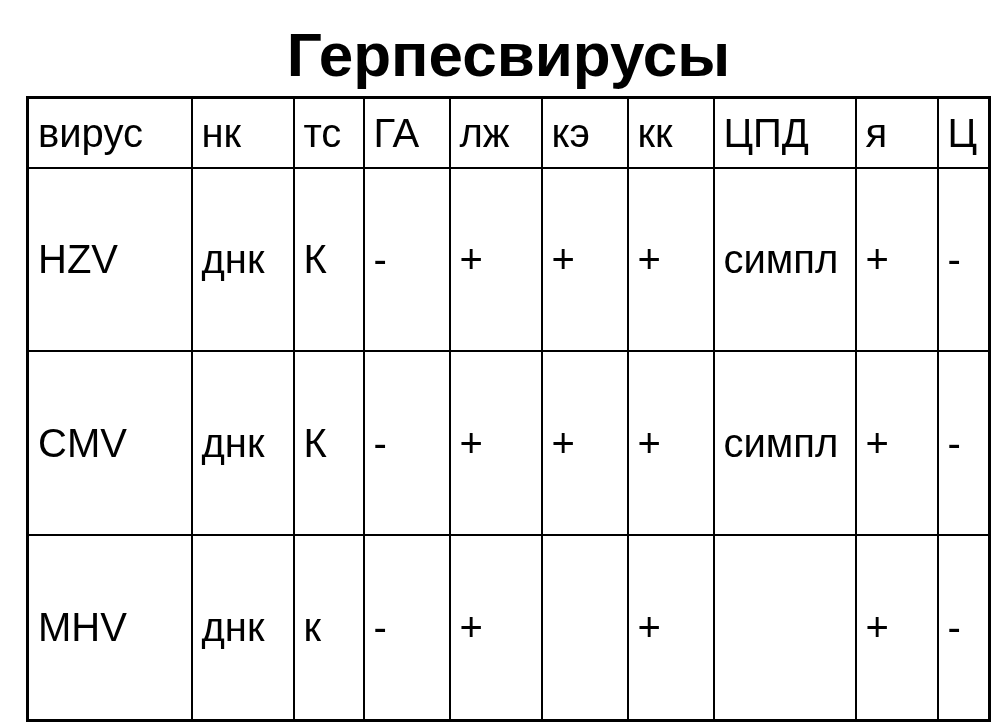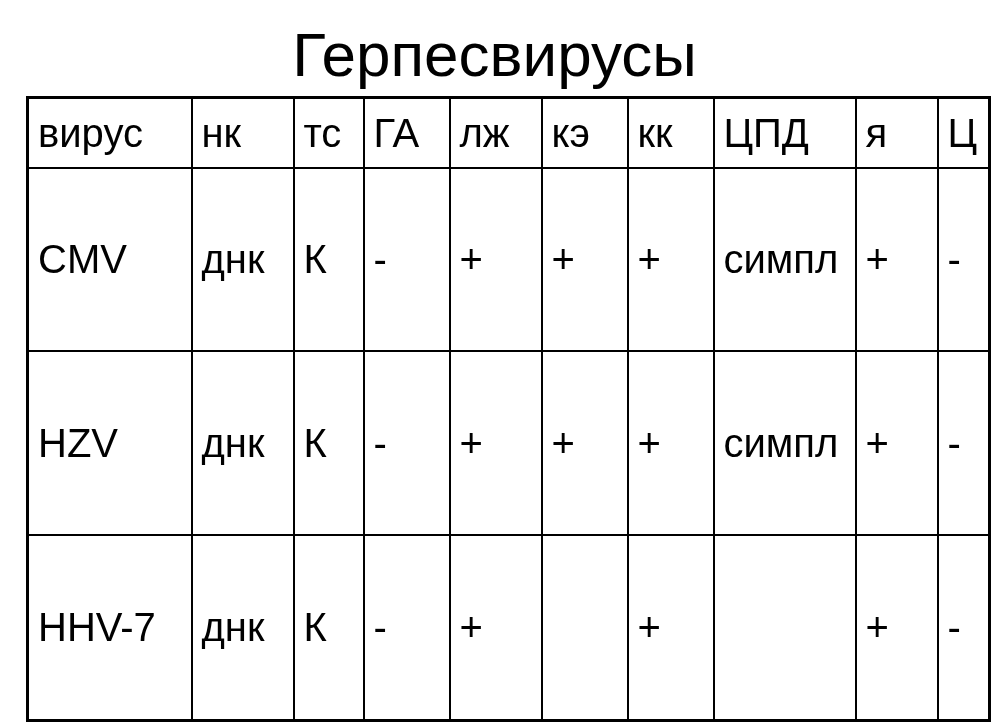--- a/index.html
+++ b/index.html
@@ -10,26 +10,26 @@
     width: 991px;
     height: 722px;
     position: relative;
     background: #ffffff;
     font-family: "Liberation Sans", sans-serif;
     color: #000000;
     overflow: hidden;
   }
   .slide-title {
     position: absolute;
-    left: 12px;
+    left: 26px;
     top: 22px;
     width: 965px;
     margin: 0;
     font-size: 62px;
-    font-weight: 400;
+    font-weight: 700;
     line-height: 1.05;
     text-align: center;
     white-space: nowrap;
   }
   table.virus-table {
     position: absolute;
     left: 26px;
     top: 96px;
     width: 965px;
     height: 626px;
@@ -95,47 +95,47 @@
         <th>лж</th>
         <th>кэ</th>
         <th>кк</th>
         <th>ЦПД</th>
         <th>я</th>
         <th>Ц</th>
       </tr>
   </thead>
   <tbody>
       <tr>
+        <td>HZV</td>
+        <td>днк</td>
+        <td>К</td>
+        <td>-</td>
+        <td>+</td>
+        <td>+</td>
+        <td>+</td>
+        <td>симпл</td>
+        <td>+</td>
+        <td>-</td>
+      </tr>
+      <tr>
         <td>CMV</td>
         <td>днк</td>
         <td>К</td>
         <td>-</td>
         <td>+</td>
         <td>+</td>
         <td>+</td>
         <td>симпл</td>
         <td>+</td>
         <td>-</td>
       </tr>
       <tr>
-        <td>HZV</td>
+        <td>MHV</td>
         <td>днк</td>
-        <td>К</td>
-        <td>-</td>
-        <td>+</td>
-        <td>+</td>
-        <td>+</td>
-        <td>симпл</td>
-        <td>+</td>
-        <td>-</td>
-      </tr>
-      <tr>
-        <td>HHV-7</td>
-        <td>днк</td>
-        <td>К</td>
+        <td>к</td>
         <td>-</td>
         <td>+</td>
         <td></td>
         <td>+</td>
         <td></td>
         <td>+</td>
         <td>-</td>
       </tr>
     </tbody>
 </table>

